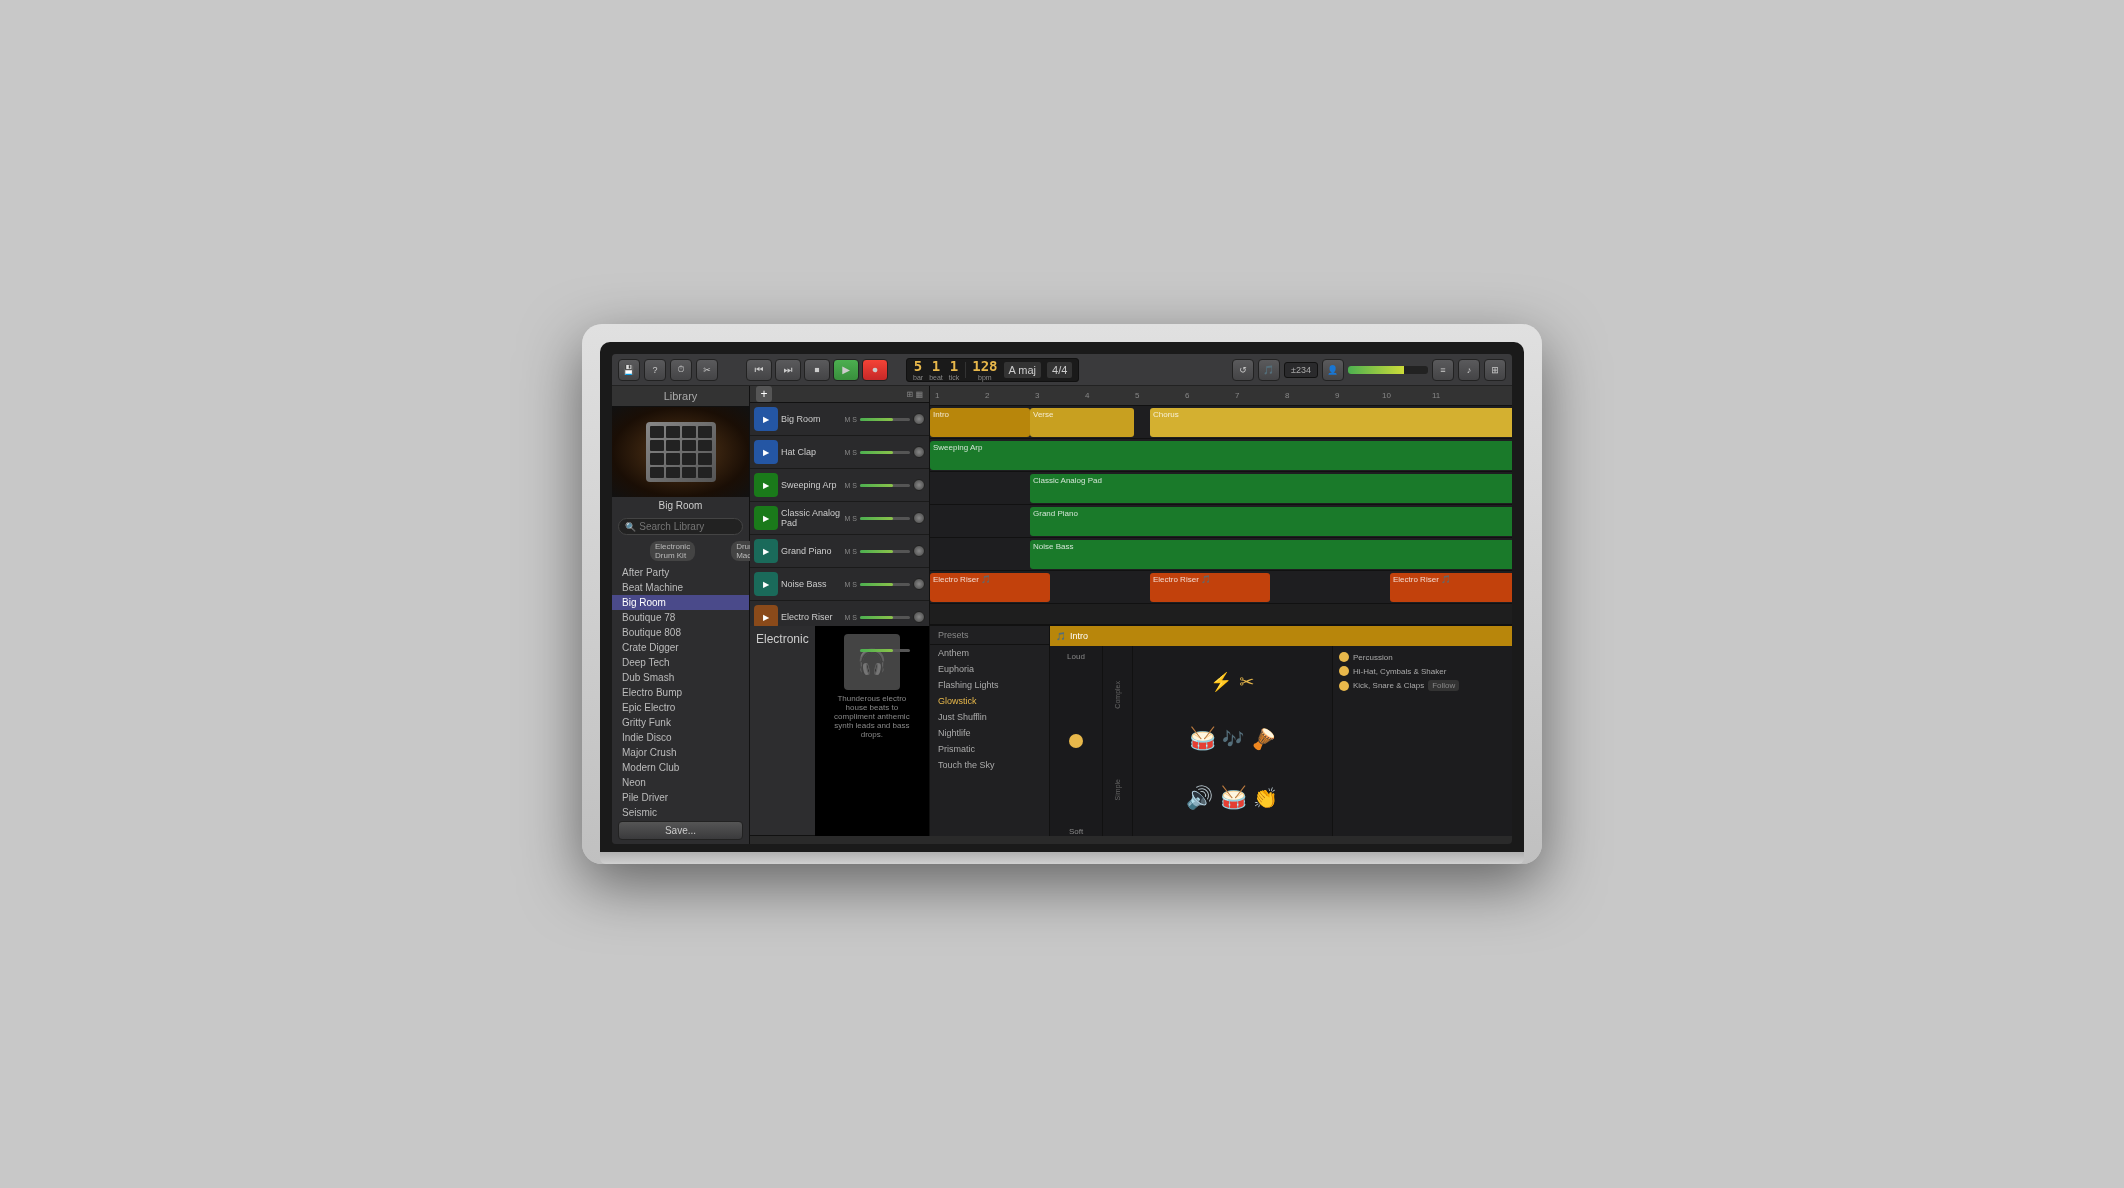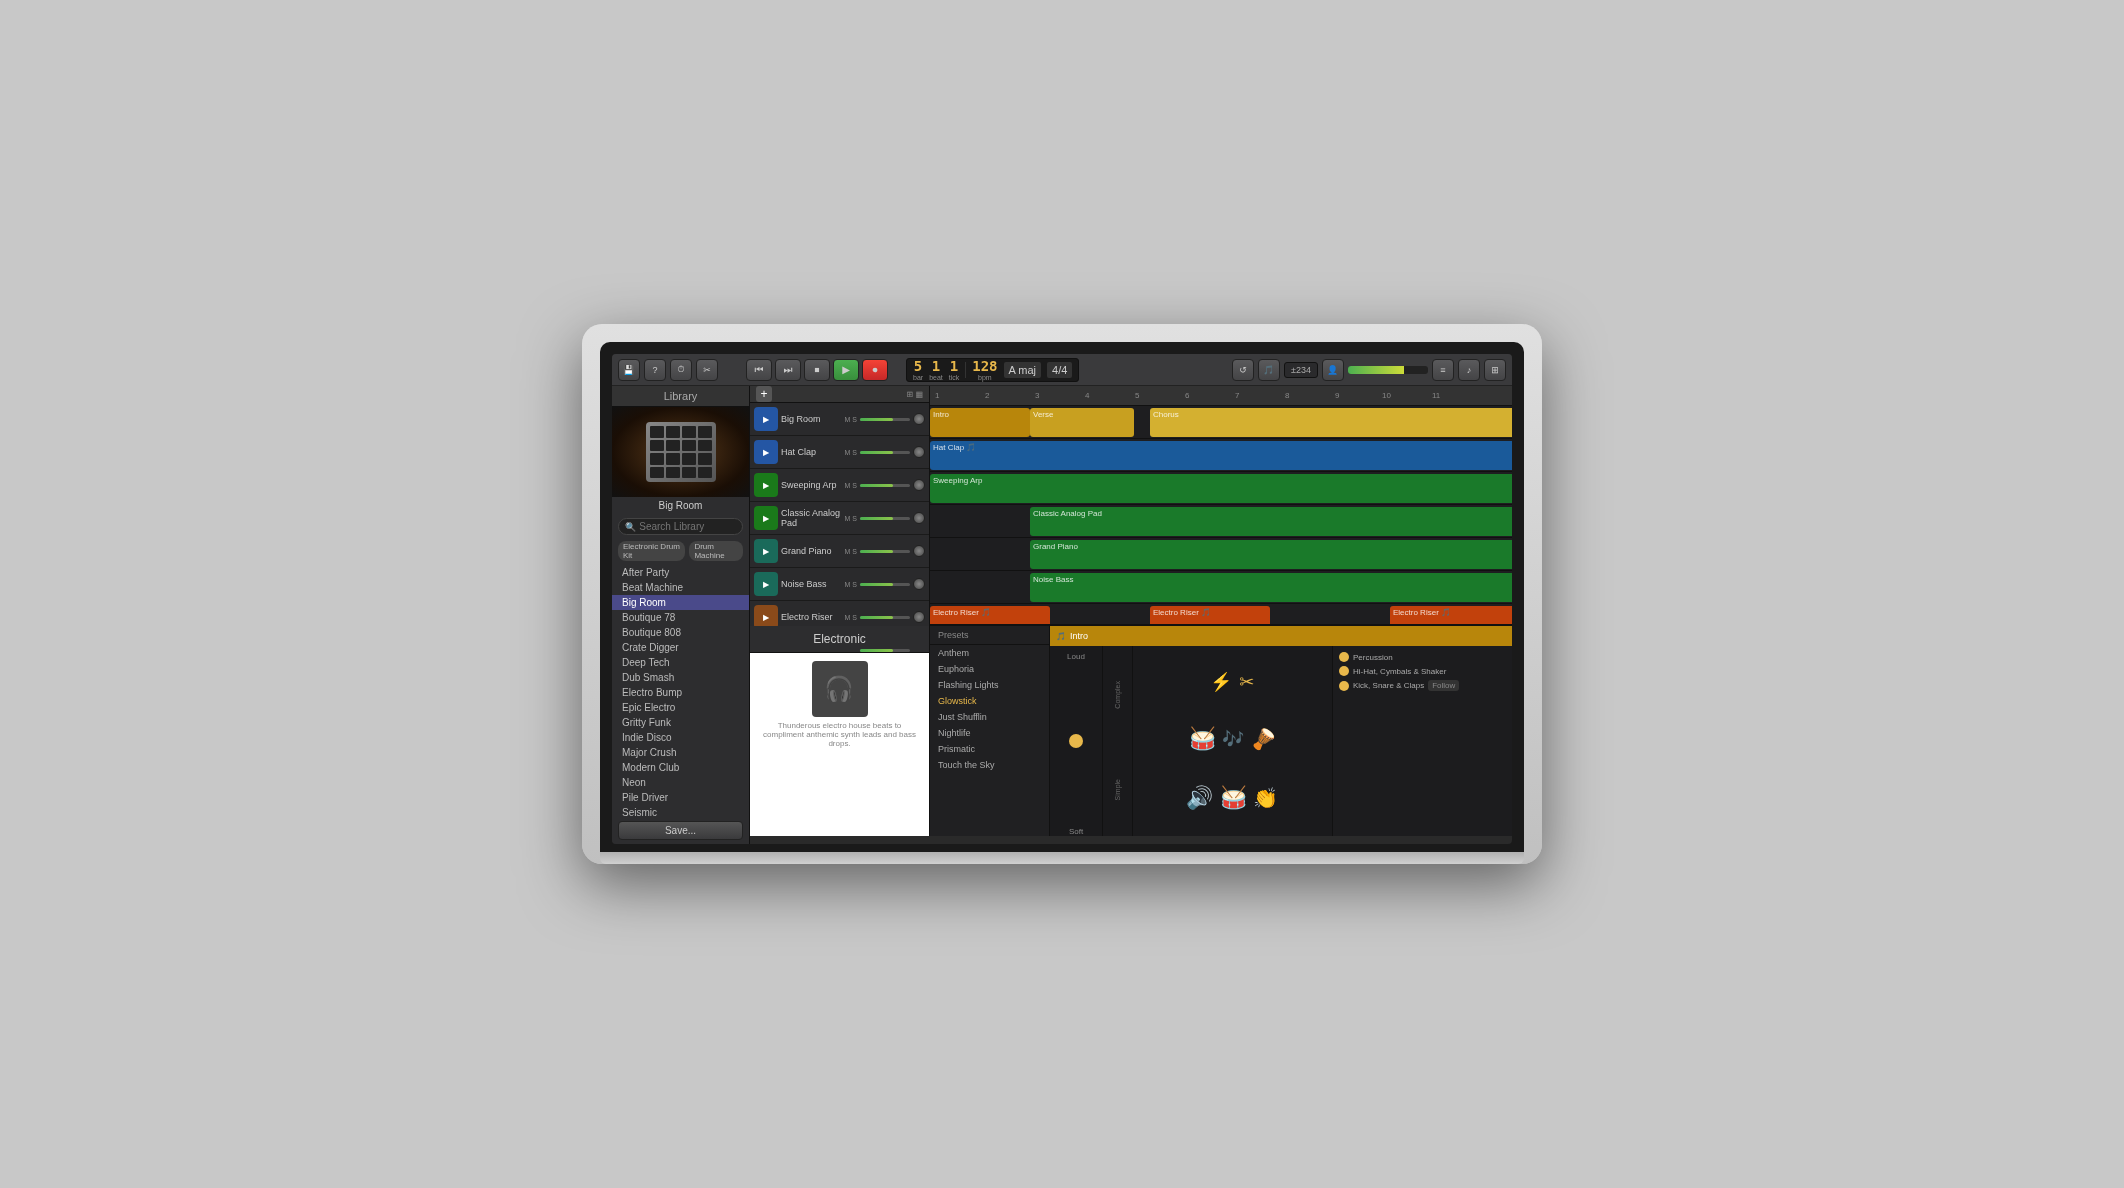--- a/index.html
+++ b/index.html
@@ -154,20 +154,21 @@
     .search-icon { color: #888; font-size: 9px; margin-right: 3px; }
     .breadcrumb-bar {
       display: flex; gap: 4px; padding: 2px 6px;
       font-size: 8px; color: #888;
     }
     .breadcrumb-item {
       background: #444;
       border-radius: 8px;
       padding: 1px 5px;
       color: #bbb;
+      margin-left: 32px;
     }
     .library-list {
       flex: 1;
       overflow-y: auto;
       padding: 2px 0;
     }
     .library-list::-webkit-scrollbar { width: 4px; }
     .library-list::-webkit-scrollbar-track { background: #222; }
     .library-list::-webkit-scrollbar-thumb { background: #555; border-radius: 2px; }
     .library-item {
@@ -315,24 +316,24 @@
     .block-orange { background: #c2410c; }
     
     .bottom-section {
       display: flex;
       height: 210px;
       background: #1e1e1e;
       flex-shrink: 0;
     }
     .electronic-panel {
       width: 180px;
-      background: #ffffff;
+      background: #000000;
       border-right: 1px solid #111;
       display: flex;
-      flex-direction: column;
+      flex-direction: row;
     }
     .electronic-title {
       text-align: center;
       font-size: 12px;
       color: #ccc;
       padding: 6px;
       border-bottom: 1px solid #111;
       background: #2d2d2f;
     }
     .electronic-instrument {
@@ -711,23 +712,20 @@
               </div>
 
               <div class="arrangement">
 
                 <div class="arr-track">
                   <div class="arr-block block-intro" style="left:0;width:100px;">Intro</div>
                   <div class="arr-block block-verse" style="left:100px;width:104px;">Verse</div>
                   <div class="arr-block block-chorus" style="left:220px;width:380px;">Chorus</div>
                 </div>
 
-                <div class="arr-track">
-                  <div class="arr-block block-blue" style="left:0;width:600px;">Hat Clap 🎵</div>
-                </div>
 
                 <div class="arr-track">
                   <div class="arr-block block-green" style="left:0;width:600px;">Sweeping Arp</div>
                 </div>
 
                 <div class="arr-track">
                   <div class="arr-block block-green" style="left:100px;width:500px;">Classic Analog Pad</div>
                 </div>
 
                 <div class="arr-track">

